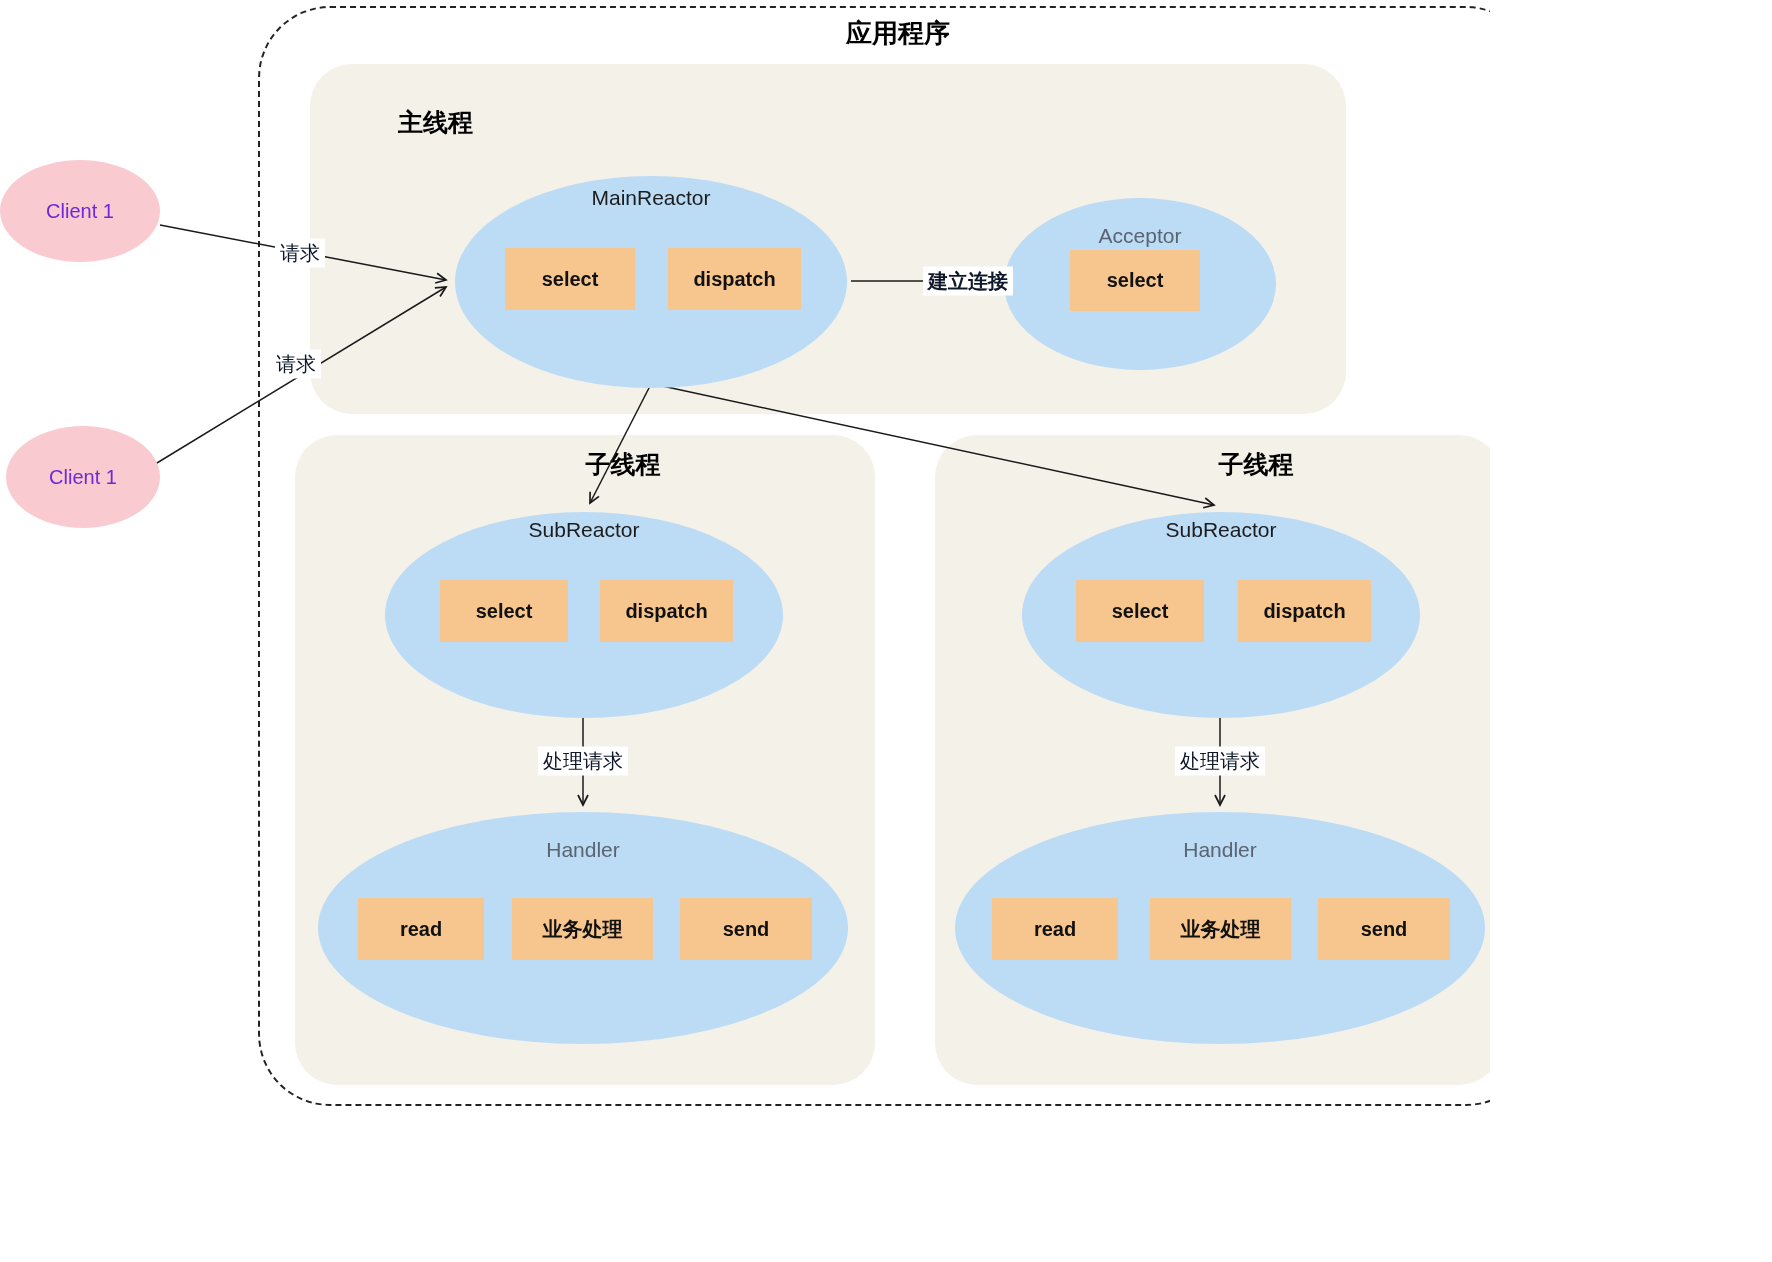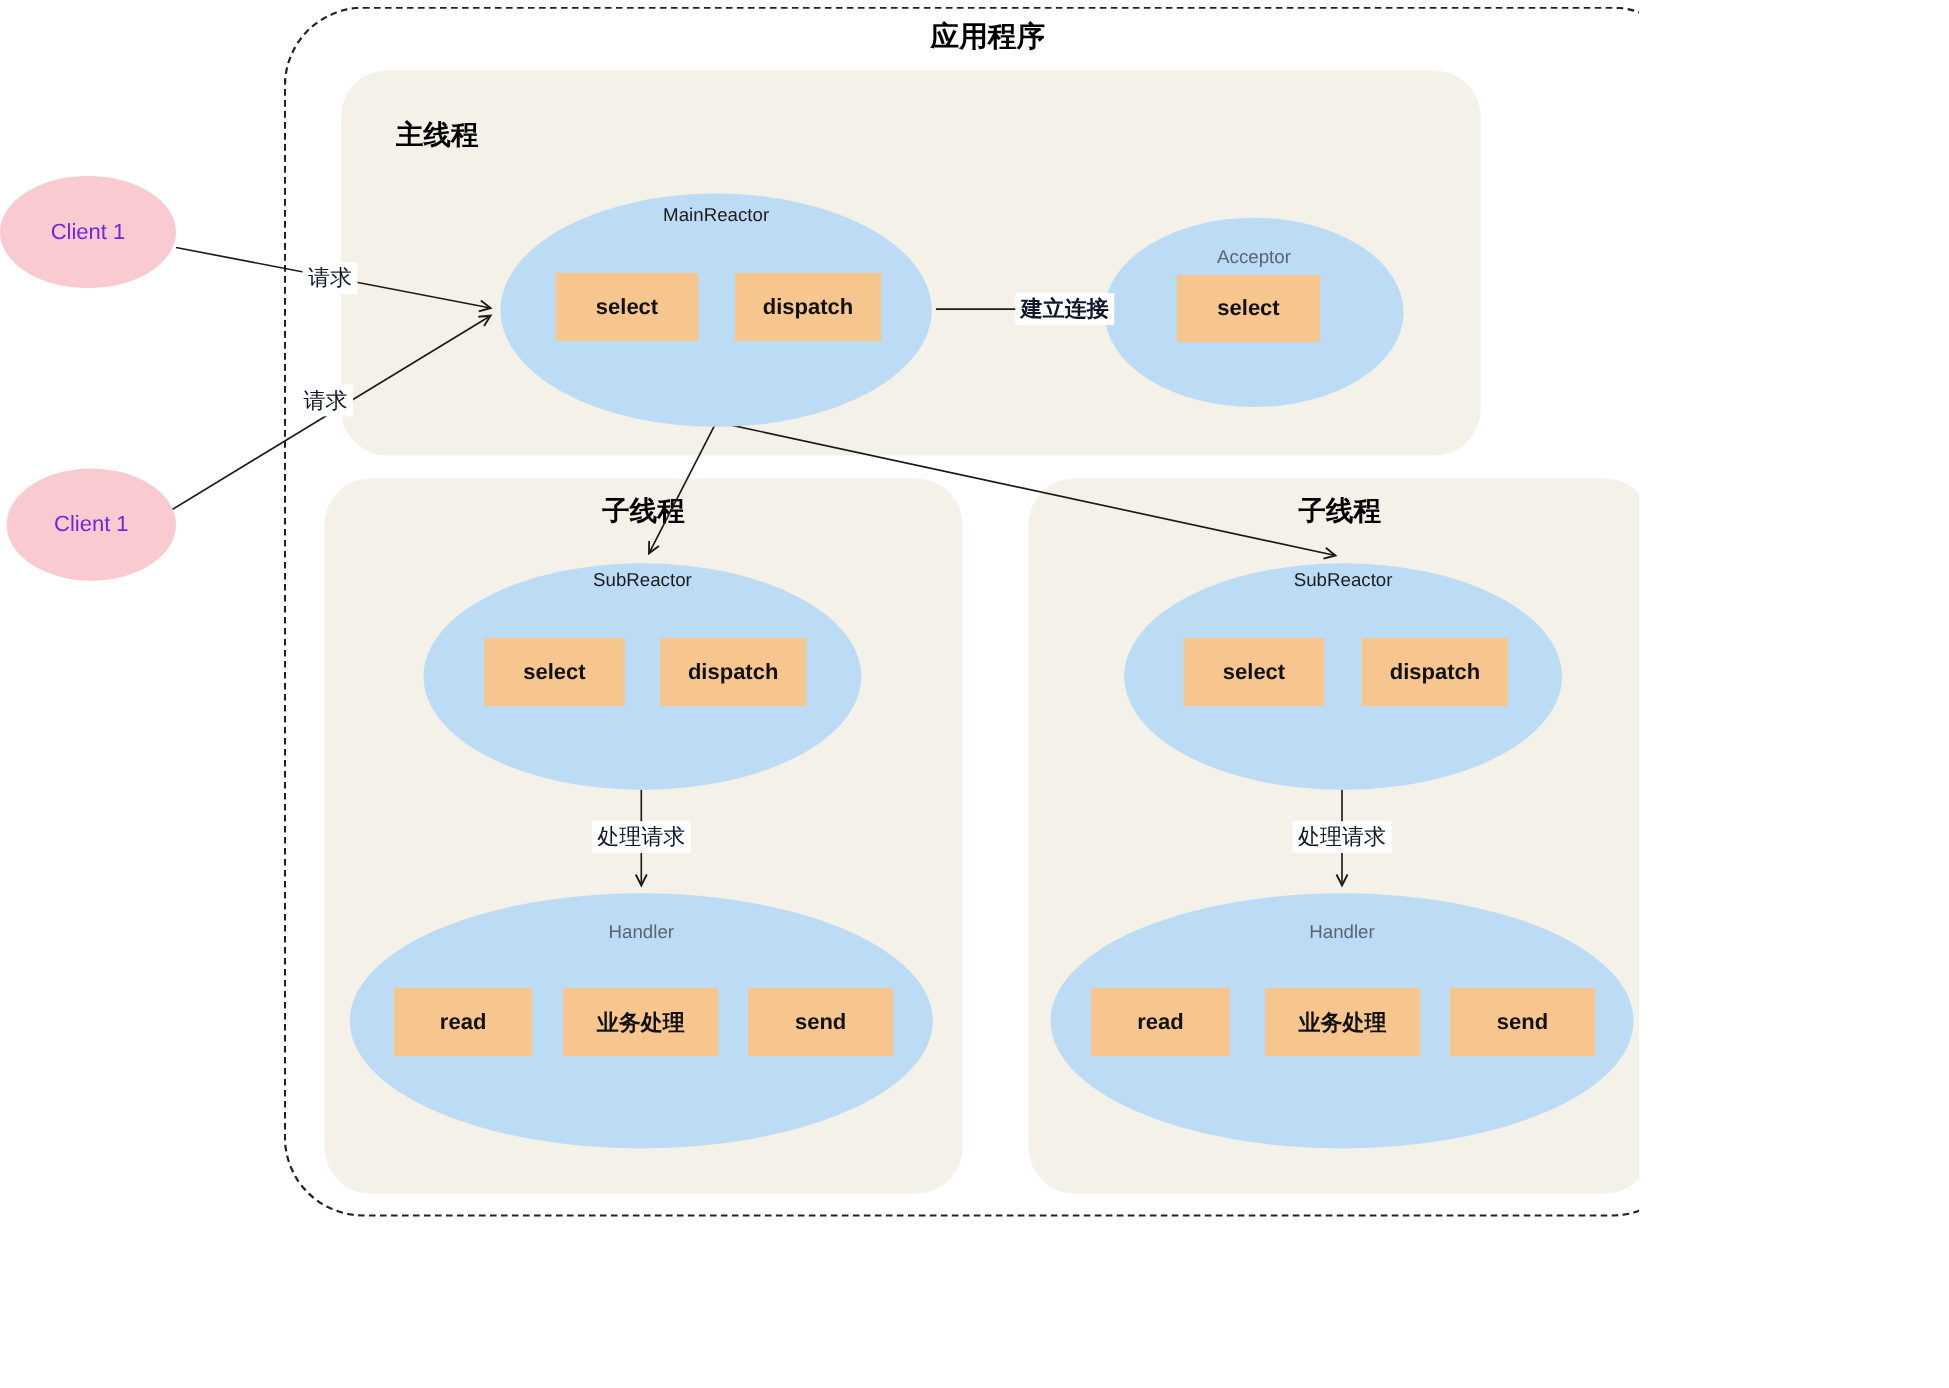--- a/index.html
+++ b/index.html
@@ -14,36 +14,36 @@
                   border: 2px dashed #222; border-radius: 72px; box-sizing: border-box; }
   .app-title { position: absolute; left: 258px; top: 16px; width: 1280px; text-align: center;
                font-size: 26px; font-weight: bold; color: #000; }
 
   
   .panel { position: absolute; background: #f4f1e8; border-radius: 42px; }
   #main-thread-panel { left: 310px; top: 64px; width: 1036px; height: 350px; }
   #sub-left-panel    { left: 295px; top: 435px; width: 580px; height: 650px; }
   #sub-right-panel   { left: 935px; top: 435px; width: 566px; height: 650px; }
 
-  .panel-label { position: absolute; font-size: 25px; font-weight: bold; color: #000; }
+  .panel-label { position: absolute; font-size: 25px; font-weight: bold; color: #000; margin-left: 38px; }
   #main-thread-label { left: 360px; top: 106px; }
   #sub-left-label  { left: 295px; top: 448px; width: 580px; text-align: center; }
   #sub-right-label { left: 935px; top: 448px; width: 566px; text-align: center; }
 
   
   .ellipse { position: absolute; background: #bcdbf5; border-radius: 50%; }
   #main-reactor      { left: 455px;  top: 176px; width: 392px; height: 212px; }
   #acceptor          { left: 1004px; top: 198px; width: 272px; height: 172px; }
   #sub-reactor-left  { left: 385px;  top: 512px; width: 398px; height: 206px; }
   #sub-reactor-right { left: 1022px; top: 512px; width: 398px; height: 206px; }
   #handler-left      { left: 318px;  top: 812px; width: 530px; height: 232px; }
   #handler-right     { left: 955px;  top: 812px; width: 530px; height: 232px; }
 
   .ellipse-title { position: absolute; left: 0; right: 0; top: 10px; text-align: center;
-                   font-size: 17px; color: #1c1c1c; }
+                   font-size: 21px; color: #1c1c1c; }
   .ellipse-title.tight { top: 6px; }
   .ellipse-title.gray { color: #5a6472; margin-top: 16px; }
 
   
   .obox { position: absolute; background: #f7c68e; display: flex; align-items: center;
           justify-content: center; font-size: 20px; color: #111; font-weight: bold; }
   #mr-select   { left: 505px;  top: 248px; width: 130px; height: 62px; }
   #mr-dispatch { left: 668px;  top: 248px; width: 133px; height: 62px; }
   #ac-accept   { left: 1070px; top: 250px; width: 130px; height: 61px; }
   #sl-select   { left: 440px;  top: 580px; width: 128px; height: 62px; }

